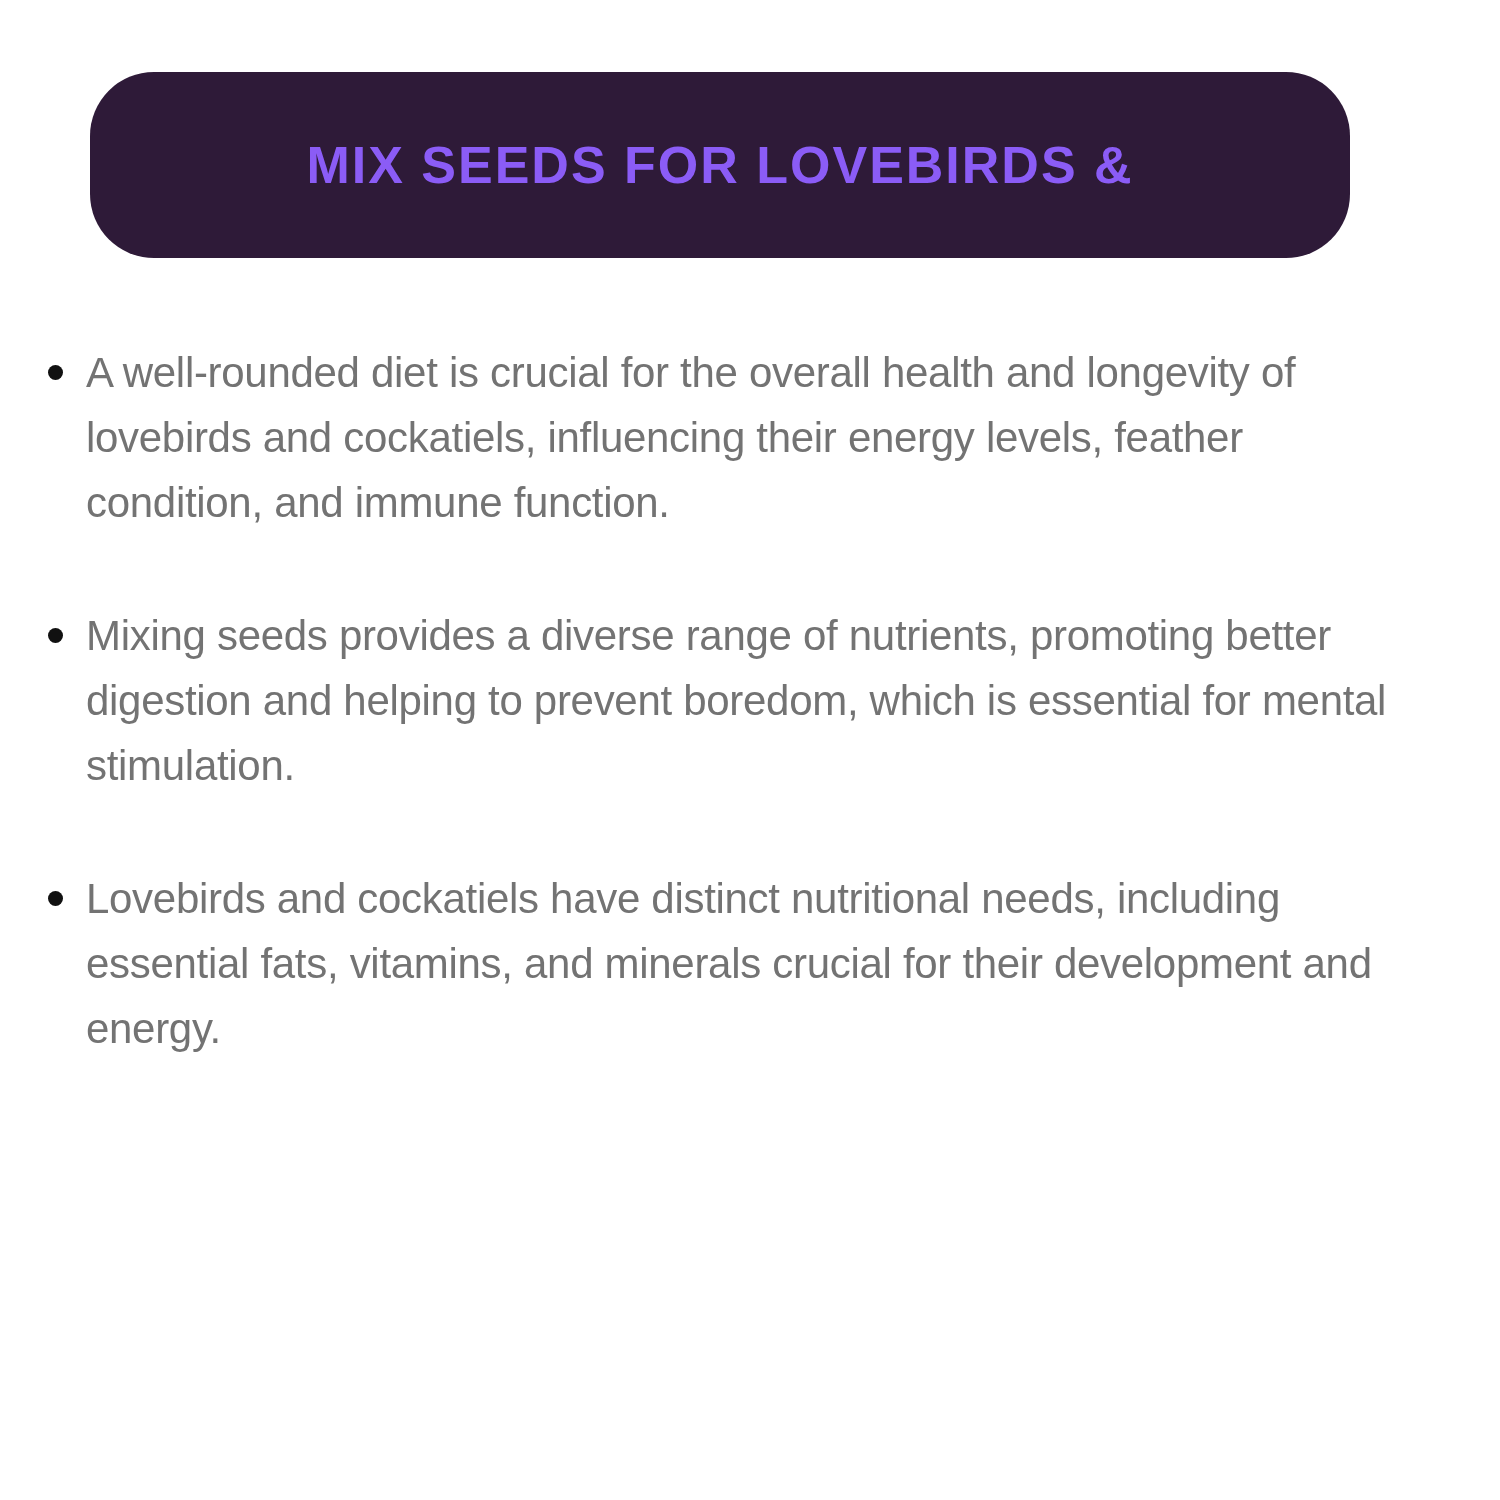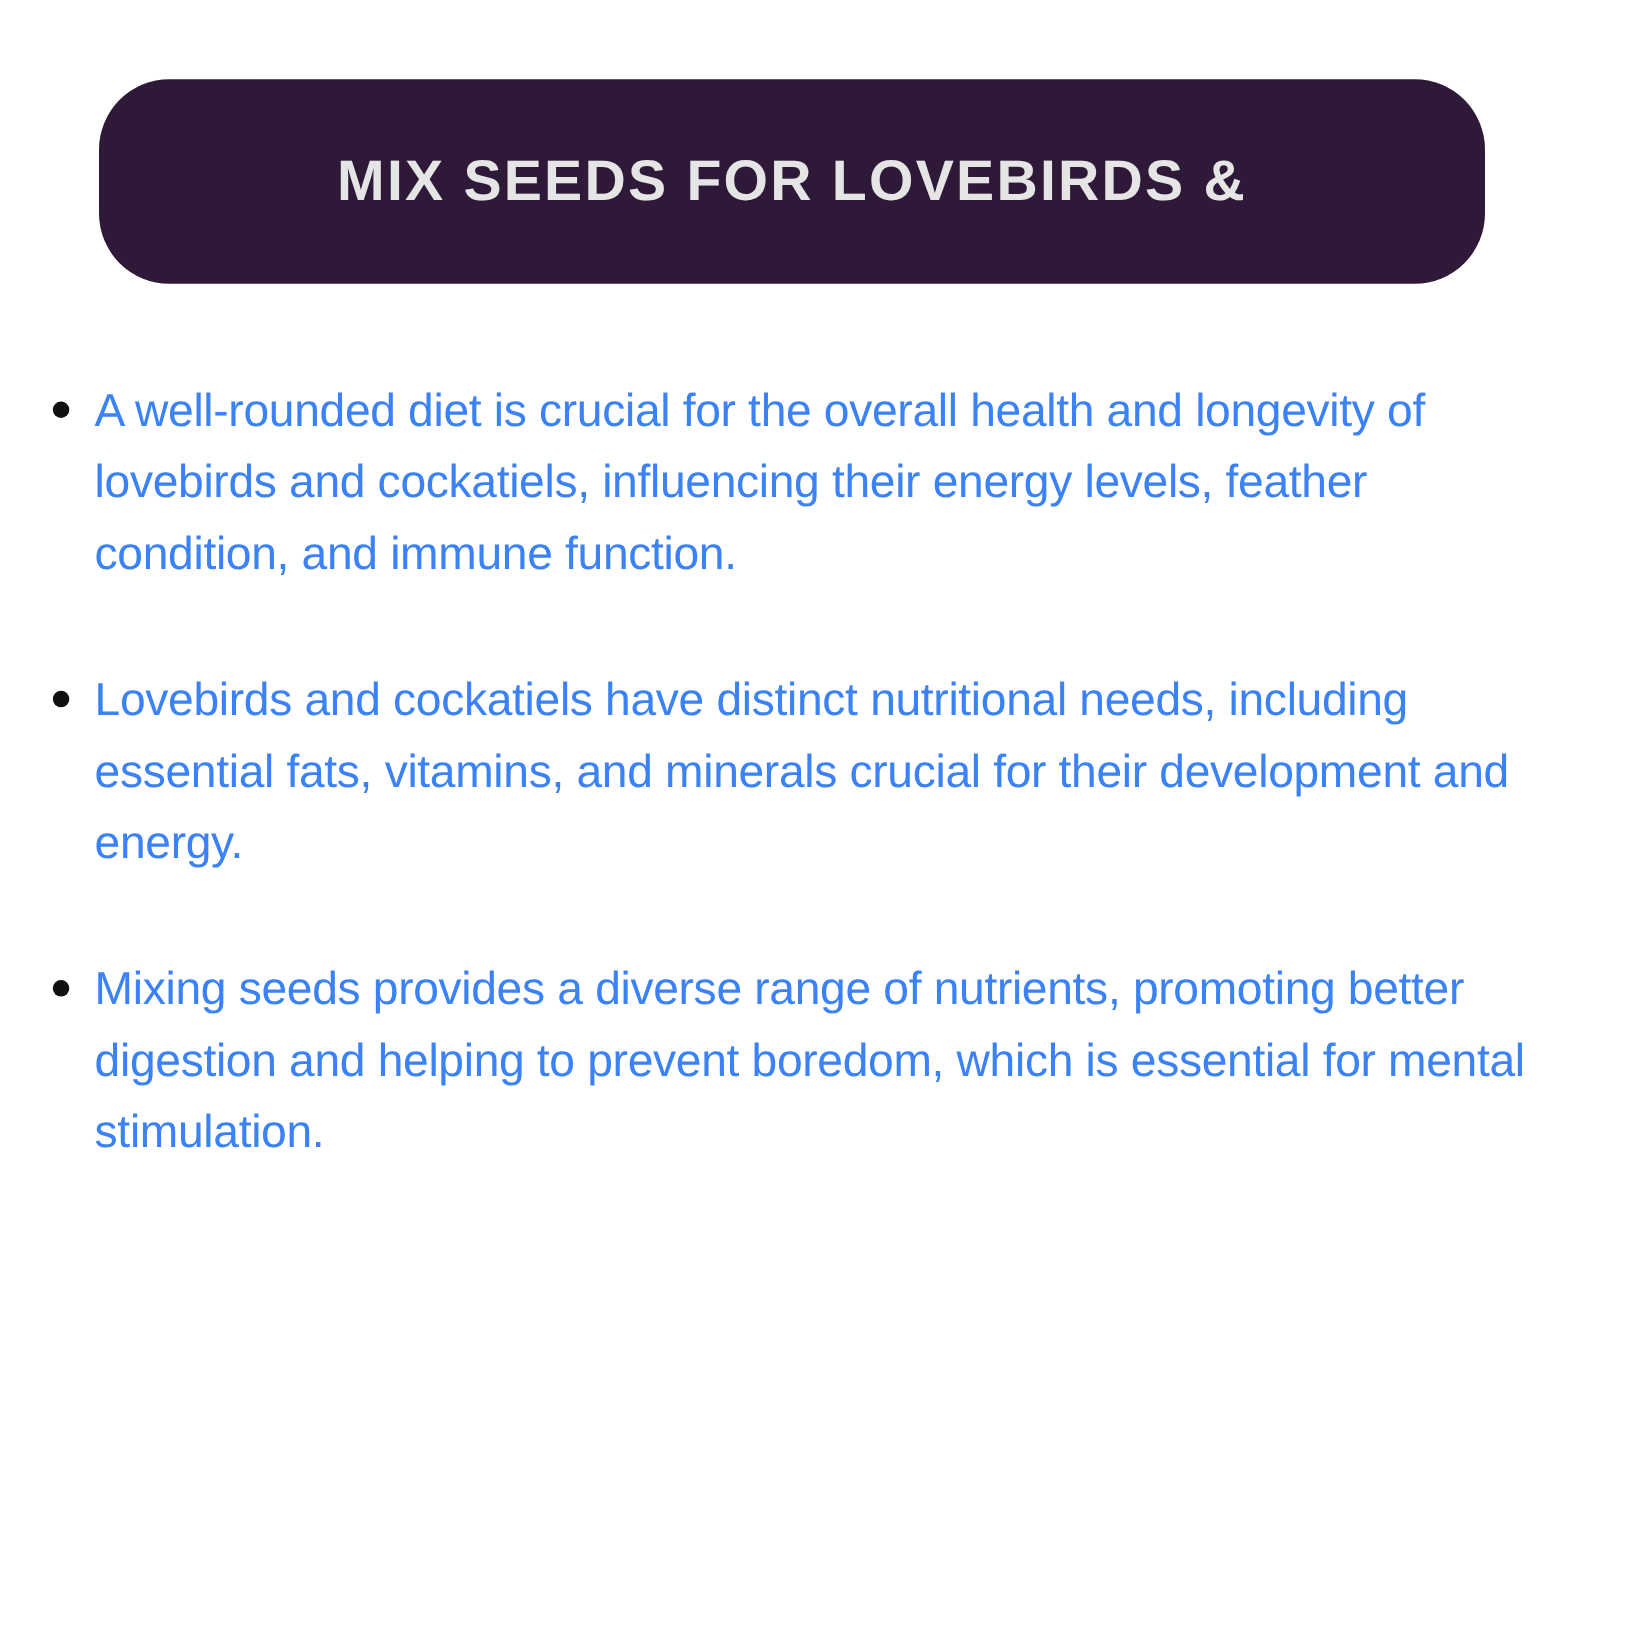--- a/index.html
+++ b/index.html
@@ -22,21 +22,21 @@
     width: 1260px;
     height: 186px;
     background: #2e1a38;
     border-radius: 64px;
     display: flex;
     flex-direction: column;
     align-items: center;
     justify-content: center;
   }
   .banner .title-line {
-    color: #e5e5e5;
+    color: #8b5cf6;
     font-size: 52px;
     font-weight: 800;
     letter-spacing: 2px;
     line-height: 84px;
     text-align: center;
     white-space: nowrap;
   }
   .bullets {
     position: absolute;
     left: 48px;
@@ -57,37 +57,37 @@
     height: 15px;
     border-radius: 50%;
     background: #111111;
     margin-top: 25px;
     margin-right: 23px;
   }
   .bullet-text {
     font-size: 42px;
     line-height: 65px;
     letter-spacing: -0.3px;
-    color: #3b82f6;
+    color: #737373;
     max-width: 1325px;
   }
 </style>
 </head>
 <body>
 
 <div class="banner">
   <div class="title-line">MIX SEEDS FOR LOVEBIRDS &amp;</div>
 </div>
 
 <ul class="bullets">
   <li class="bullet-item">
     <span class="bullet-dot"></span>
     <span class="bullet-text">A well-rounded diet is crucial for the overall health and longevity of lovebirds and cockatiels, influencing their energy levels, feather condition, and immune function.</span>
   </li>
   <li class="bullet-item">
     <span class="bullet-dot"></span>
-    <span class="bullet-text">Lovebirds and cockatiels have distinct nutritional needs, including essential fats, vitamins, and minerals crucial for their development and energy.</span>
+    <span class="bullet-text">Mixing seeds provides a diverse range of nutrients, promoting better digestion and helping to prevent boredom, which is essential for mental stimulation.</span>
   </li>
   <li class="bullet-item">
     <span class="bullet-dot"></span>
-    <span class="bullet-text">Mixing seeds provides a diverse range of nutrients, promoting better digestion and helping to prevent boredom, which is essential for mental stimulation.</span>
+    <span class="bullet-text">Lovebirds and cockatiels have distinct nutritional needs, including essential fats, vitamins, and minerals crucial for their development and energy.</span>
   </li>
 </ul>
 
 </body></html>

